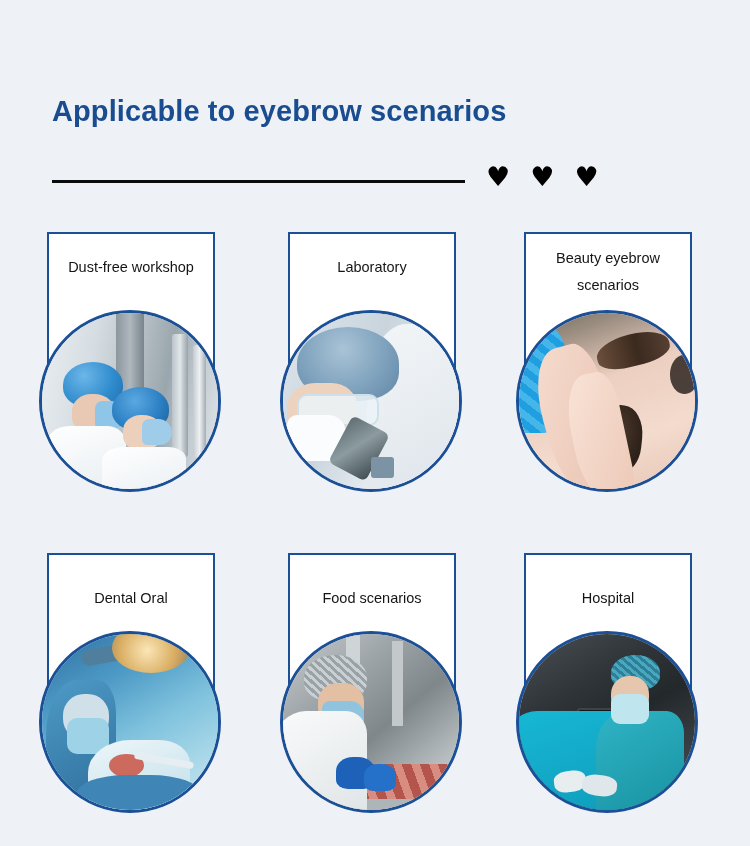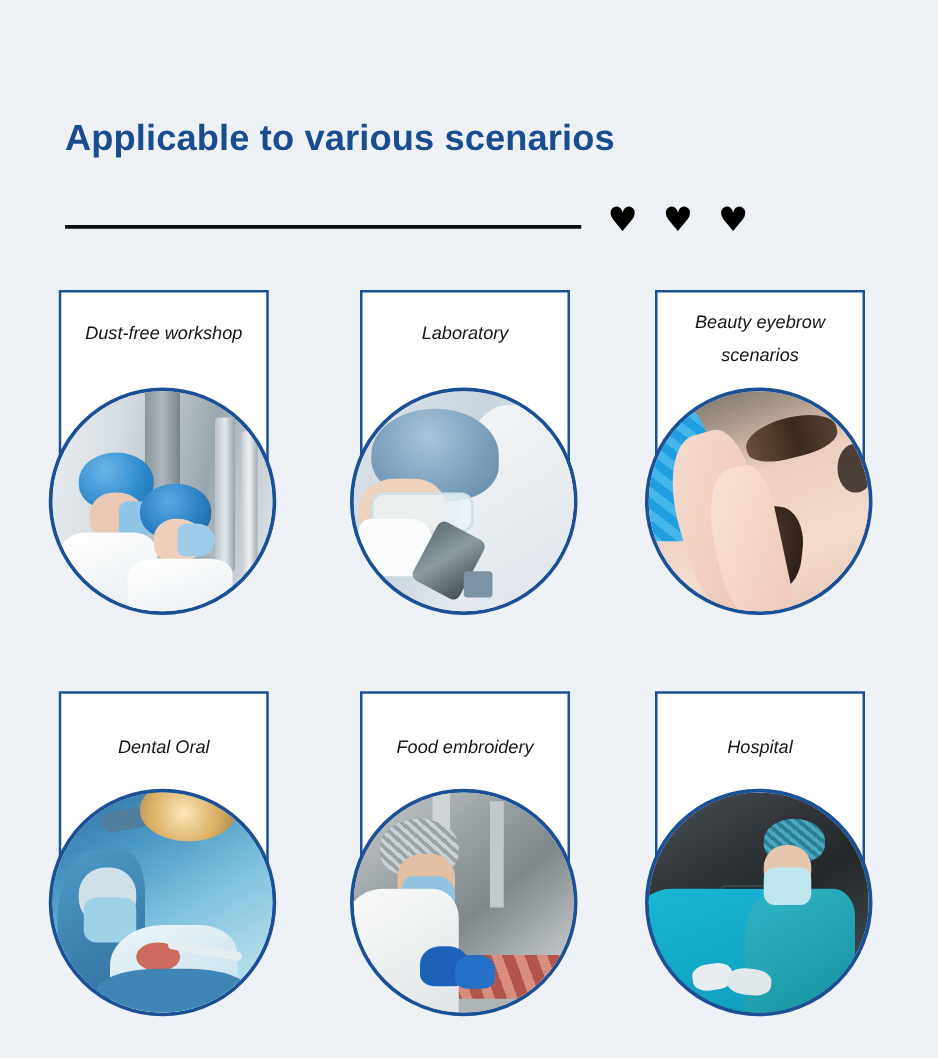--- a/index.html
+++ b/index.html
@@ -60,21 +60,20 @@
     font-family: "DejaVu Sans", sans-serif;
   }
 
   
   .grid {
     position: absolute;
     left: 0;
     top: 0;
     width: 738px;
     height: 846px;
-    font-style: italic;
   }
   .card {
     position: absolute;
     width: 168px;
     height: 190px;
     background: #ffffff;
     border: 2px solid #1b4f96;
     box-sizing: border-box;
   }
   .card-label {
@@ -210,21 +209,21 @@
   .sc-hosp .face { position:absolute; left:52%; top:24%; width:22%; height:22%; border-radius:46%; background:#e6c6ac; }
   .sc-hosp .mask { position:absolute; left:52%; top:34%; width:22%; height:17%; border-radius:9px; background:#bfe6ef; }
   .sc-hosp .gown { position:absolute; left:44%; top:44%; width:50%; height:62%; border-radius:34% 20% 0 0; background:linear-gradient(150deg,#2fb4c6,#17909f); }
   .sc-hosp .hand1 { position:absolute; left:20%; top:78%; width:18%; height:12%; border-radius:40%; background:#e8eef0; transform:rotate(-8deg); }
   .sc-hosp .hand2 { position:absolute; left:36%; top:80%; width:20%; height:12%; border-radius:40%; background:#dfe7ea; transform:rotate(6deg); }
 </style>
 </head>
 <body>
 
 <div class="header">
-  <h1 class="page-title">Applicable to various scenarios</h1>
+  <h1 class="page-title">Applicable to eyebrow scenarios</h1>
 </div>
 
 <div class="rule-row">
   <div class="rule-line"></div>
   <div class="hearts">
     <span class="heart">♥</span>
     <span class="heart">♥</span>
     <span class="heart">♥</span>
   </div>
 </div>
@@ -291,21 +290,21 @@
       <span class="dface"></span>
         <span class="dmask"></span>
         <span class="pat"></span>
       <span class="mouth"></span>
         <span class="tool"></span>
         <span class="drape"></span>
     </div>
   </div>
 
   <div class="card row2 c5">
-    <div class="card-label">Food embroidery</div>
+    <div class="card-label">Food scenarios</div>
   </div>
   <div class="photo p5">
     <div class="scene sc-food">
       <span class="rail"></span>
         <span class="rail2"></span>
         <span class="belt"></span>
         <span class="meat"></span>
       <span class="cap"></span>
         <span class="face"></span>
         <span class="mask"></span>

